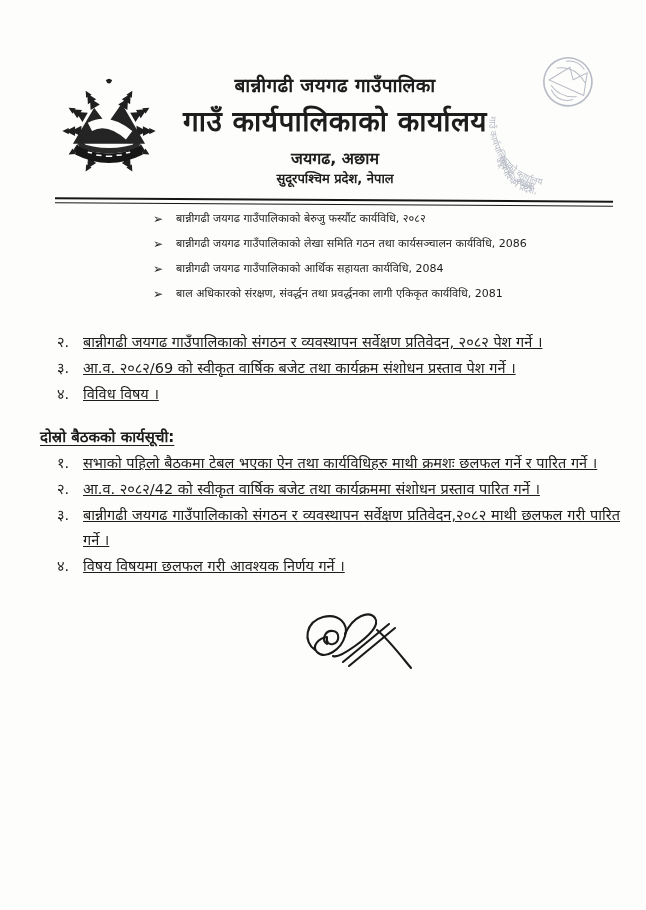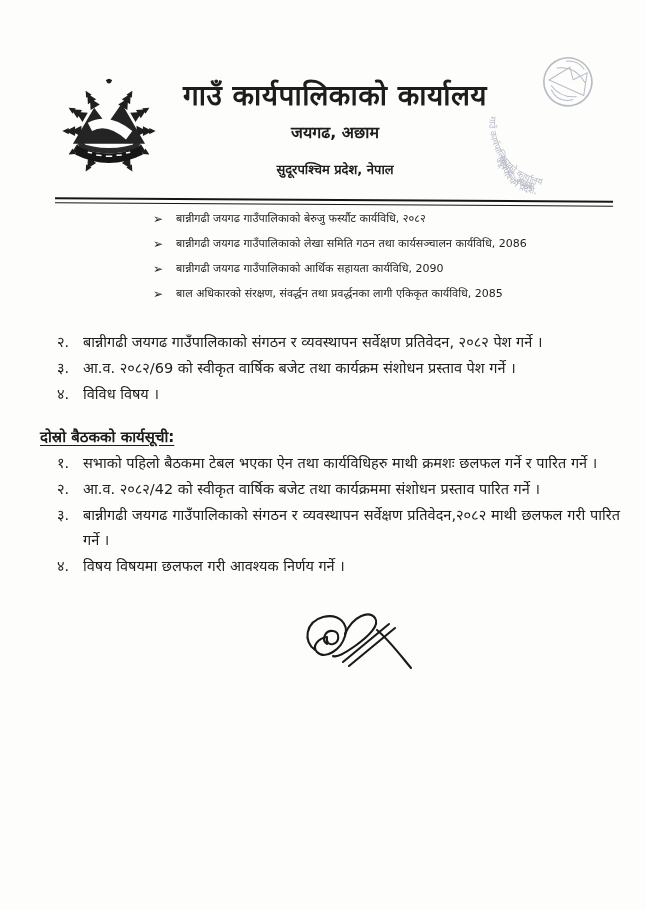--- a/index.html
+++ b/index.html
@@ -7,39 +7,39 @@
   .page{
     position:relative;width:646px;height:910px;margin:0 auto;
     background:#fdfdfb;overflow:hidden;color:#1d1d1d;
     font-family:"DejaVu Sans","Liberation Sans",sans-serif;
   }
   
   .header-text{position:absolute;top:72px;left:125px;width:420px;text-align:center;}
   .h-muni{font-size:19px;font-weight:bold;letter-spacing:.3px;}
   .h-office{font-size:28px;font-weight:bold;margin-top:3px;letter-spacing:.5px;}
   .h-addr1{font-size:16px;font-weight:bold;margin-top:8px;}
-  .h-addr2{font-size:13px;font-weight:bold;margin-top:17px;}
+  .h-addr2{font-size:13px;font-weight:bold;margin-top:0;}
   .logo{position:absolute;left:56px;top:76px;width:106px;height:106px;}
   .stamp{position:absolute;left:468px;top:40px;width:165px;height:165px;opacity:.62;pointer-events:none;}
   
   .rule{
     position:absolute;top:199px;left:55px;width:558px;height:2.5px;
     border-top:2.5px solid #161616;border-bottom:1.3px solid #161616;
     transform:rotate(0.35deg);
   }
   
   .bullets{position:absolute;top:206px;left:153px;right:28px;}
   .b-row{display:flex;margin:1px 0;}
   .b-marker{flex:none;width:23px;font-size:12px;line-height:24px;color:#222;}
   .b-text{flex:1;font-size:11px;line-height:24px;font-weight:500;text-align:justify;}
   .nlist1{position:absolute;top:329px;left:57px;right:26px;}
   .nlist2{position:absolute;top:450px;left:57px;right:26px;}
   .n-row{display:flex;margin:1px 0;}
   .n-marker{flex:none;width:26px;font-size:14.5px;line-height:25px;font-weight:500;}
-  .n-text{flex:1;font-size:14.5px;line-height:25px;font-weight:500;text-align:justify;}
+  .n-text{flex:1;font-size:14.5px;line-height:25px;font-weight:500;text-align:justify;text-decoration:underline;}
   .section-heading{
     position:absolute;top:426px;left:40px;
     font-size:15px;font-weight:bold;text-decoration:underline;text-underline-offset:3px;text-align:center;
   }
   .signature{position:absolute;left:293px;top:604px;width:140px;height:78px;}
   .stamp text{font-family:"DejaVu Sans","Liberation Sans",sans-serif;}
 </style>
 </head>
 <body>
 
@@ -114,43 +114,44 @@
     </defs>
     <g fill="#8d93a6" transform="rotate(24 82 82)">
       <text font-size="9"><textPath href="#arcA" startOffset="8%">गाउँ कार्यपालिकाको कार्यालय</textPath></text>
       <text font-size="9"><textPath href="#arcB" startOffset="24%">जयगढ, अछाम</textPath></text>
       <text font-size="9"><textPath href="#arcC" startOffset="12%">सुदूरपश्चिम प्रदेश,</textPath></text>
       <text font-size="10"><textPath href="#arcD" startOffset="28%">२०७९</textPath></text>
     </g>
   </svg>
 
   <div class="header-text">
+    <div class="h-muni">बान्नीगढी जयगढ गाउँपालिका</div>
     <div class="h-office">गाउँ कार्यपालिकाको कार्यालय</div>
     <div class="h-addr1">जयगढ, अछाम</div>
     <div class="h-addr2">सुदूरपश्चिम प्रदेश, नेपाल</div>
   </div>
 
   <div class="rule"></div>
 
   <div class="bullets">
     <div class="b-row">
       <span class="b-marker">➢</span>
       <span class="b-text">बान्नीगढी जयगढ गाउँपालिकाको बेरुजु फर्स्यौट कार्यविधि, २०८२</span>
     </div>
     <div class="b-row">
       <span class="b-marker">➢</span>
       <span class="b-text">बान्नीगढी जयगढ गाउँपालिकाको लेखा समिति गठन तथा कार्यसञ्चालन कार्यविधि, 2086</span>
     </div>
     <div class="b-row">
       <span class="b-marker">➢</span>
-      <span class="b-text">बान्नीगढी जयगढ गाउँपालिकाको आर्थिक सहायता कार्यविधि, 2090</span>
-    </div>
-    <div class="b-row">
-      <span class="b-marker">➢</span>
-      <span class="b-text">बाल अधिकारको संरक्षण, संवर्द्धन तथा प्रवर्द्धनका लागी एकिकृत कार्यविधि, 2085</span>
+      <span class="b-text">बान्नीगढी जयगढ गाउँपालिकाको आर्थिक सहायता कार्यविधि, 2084</span>
+    </div>
+    <div class="b-row">
+      <span class="b-marker">➢</span>
+      <span class="b-text">बाल अधिकारको संरक्षण, संवर्द्धन तथा प्रवर्द्धनका लागी एकिकृत कार्यविधि, 2081</span>
     </div>
   </div>
 
   <div class="nlist1">
     <div class="n-row">
       <span class="n-marker">२.</span>
       <span class="n-text">बान्नीगढी जयगढ गाउँपालिकाको संगठन र व्यवस्थापन सर्वेक्षण प्रतिवेदन, २०८२ पेश गर्ने ।</span>
     </div>
     <div class="n-row">
       <span class="n-marker">३.</span>

